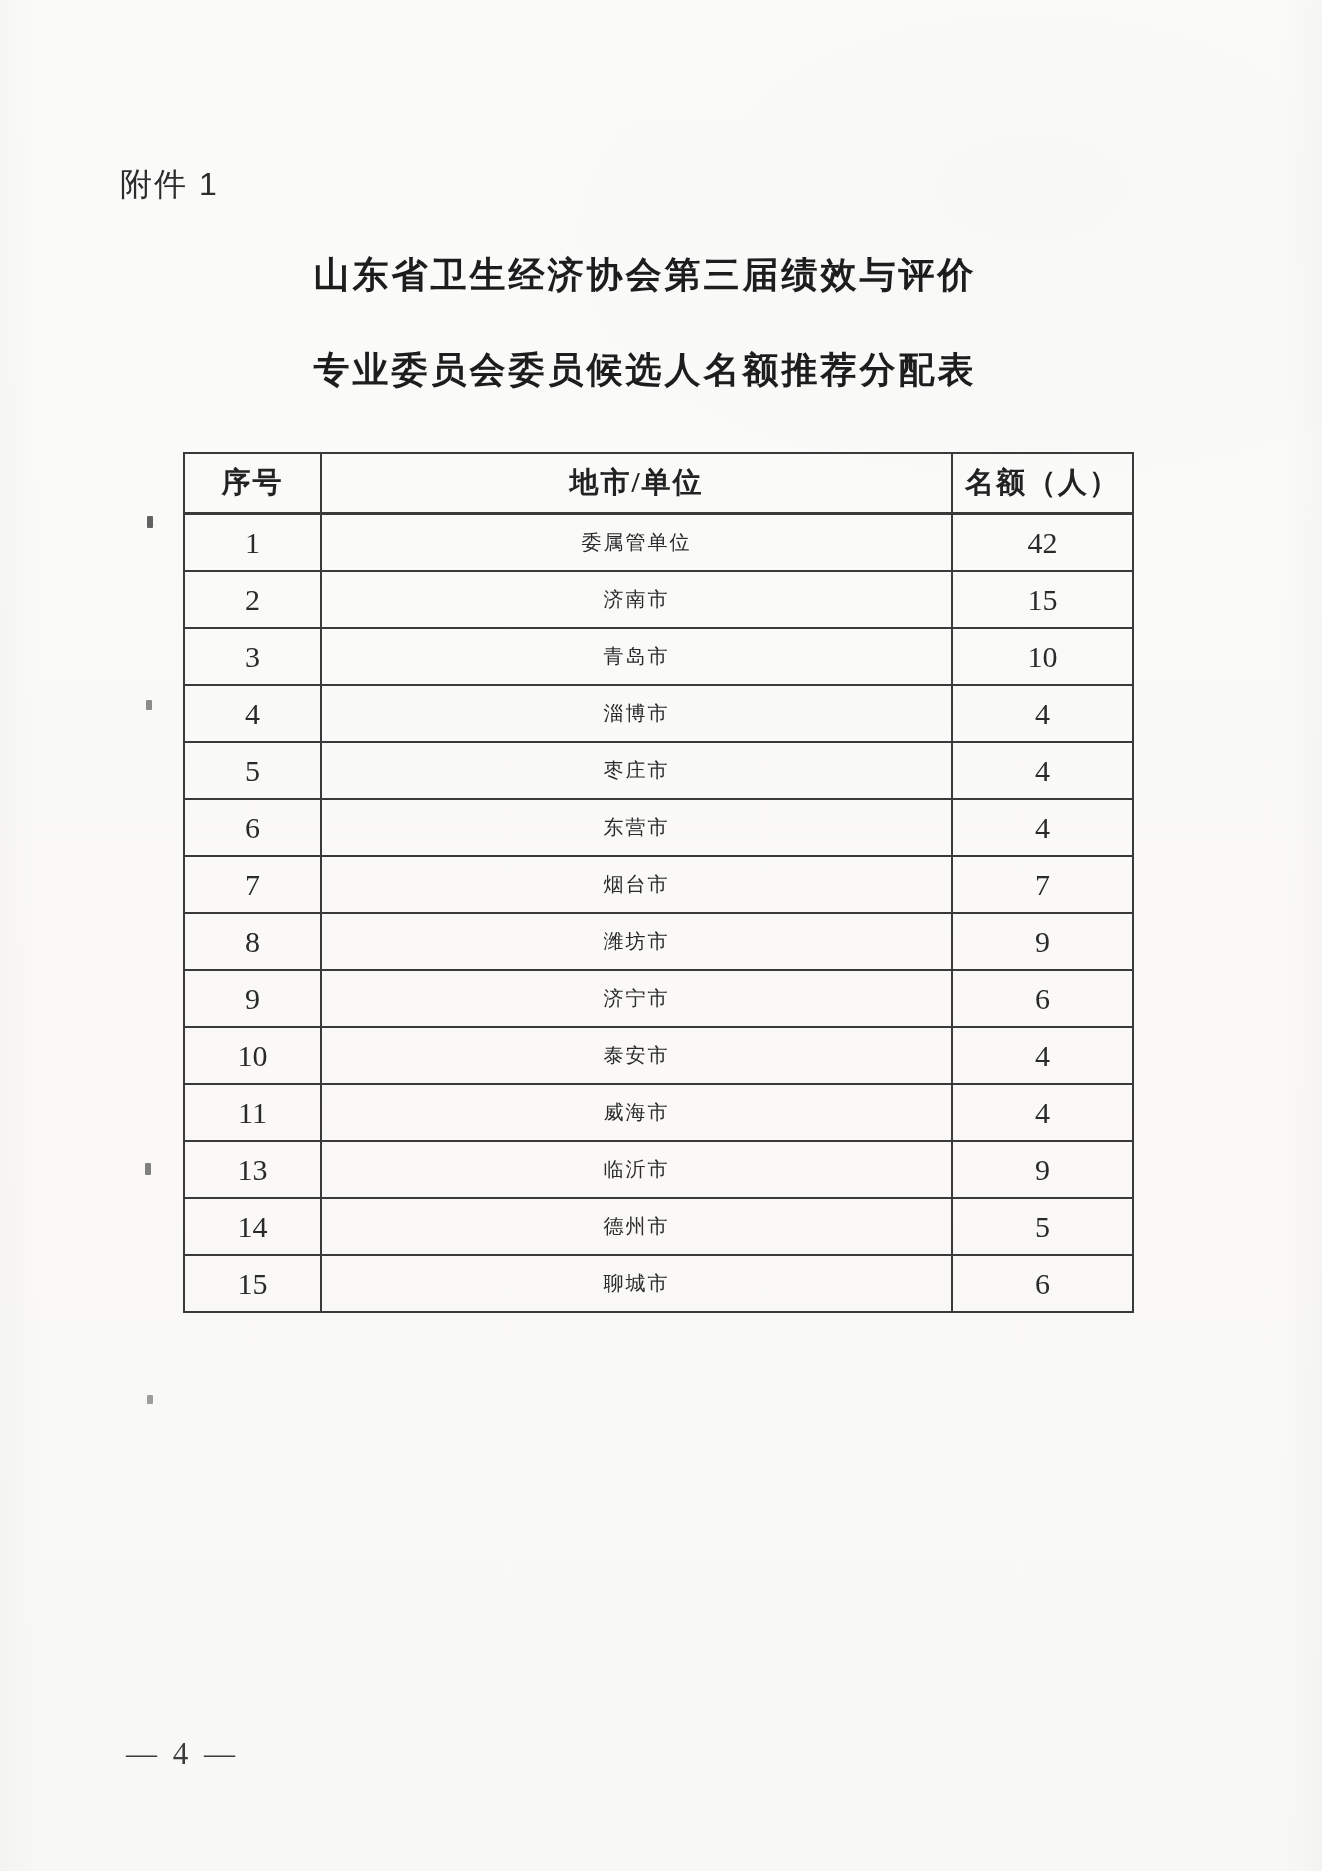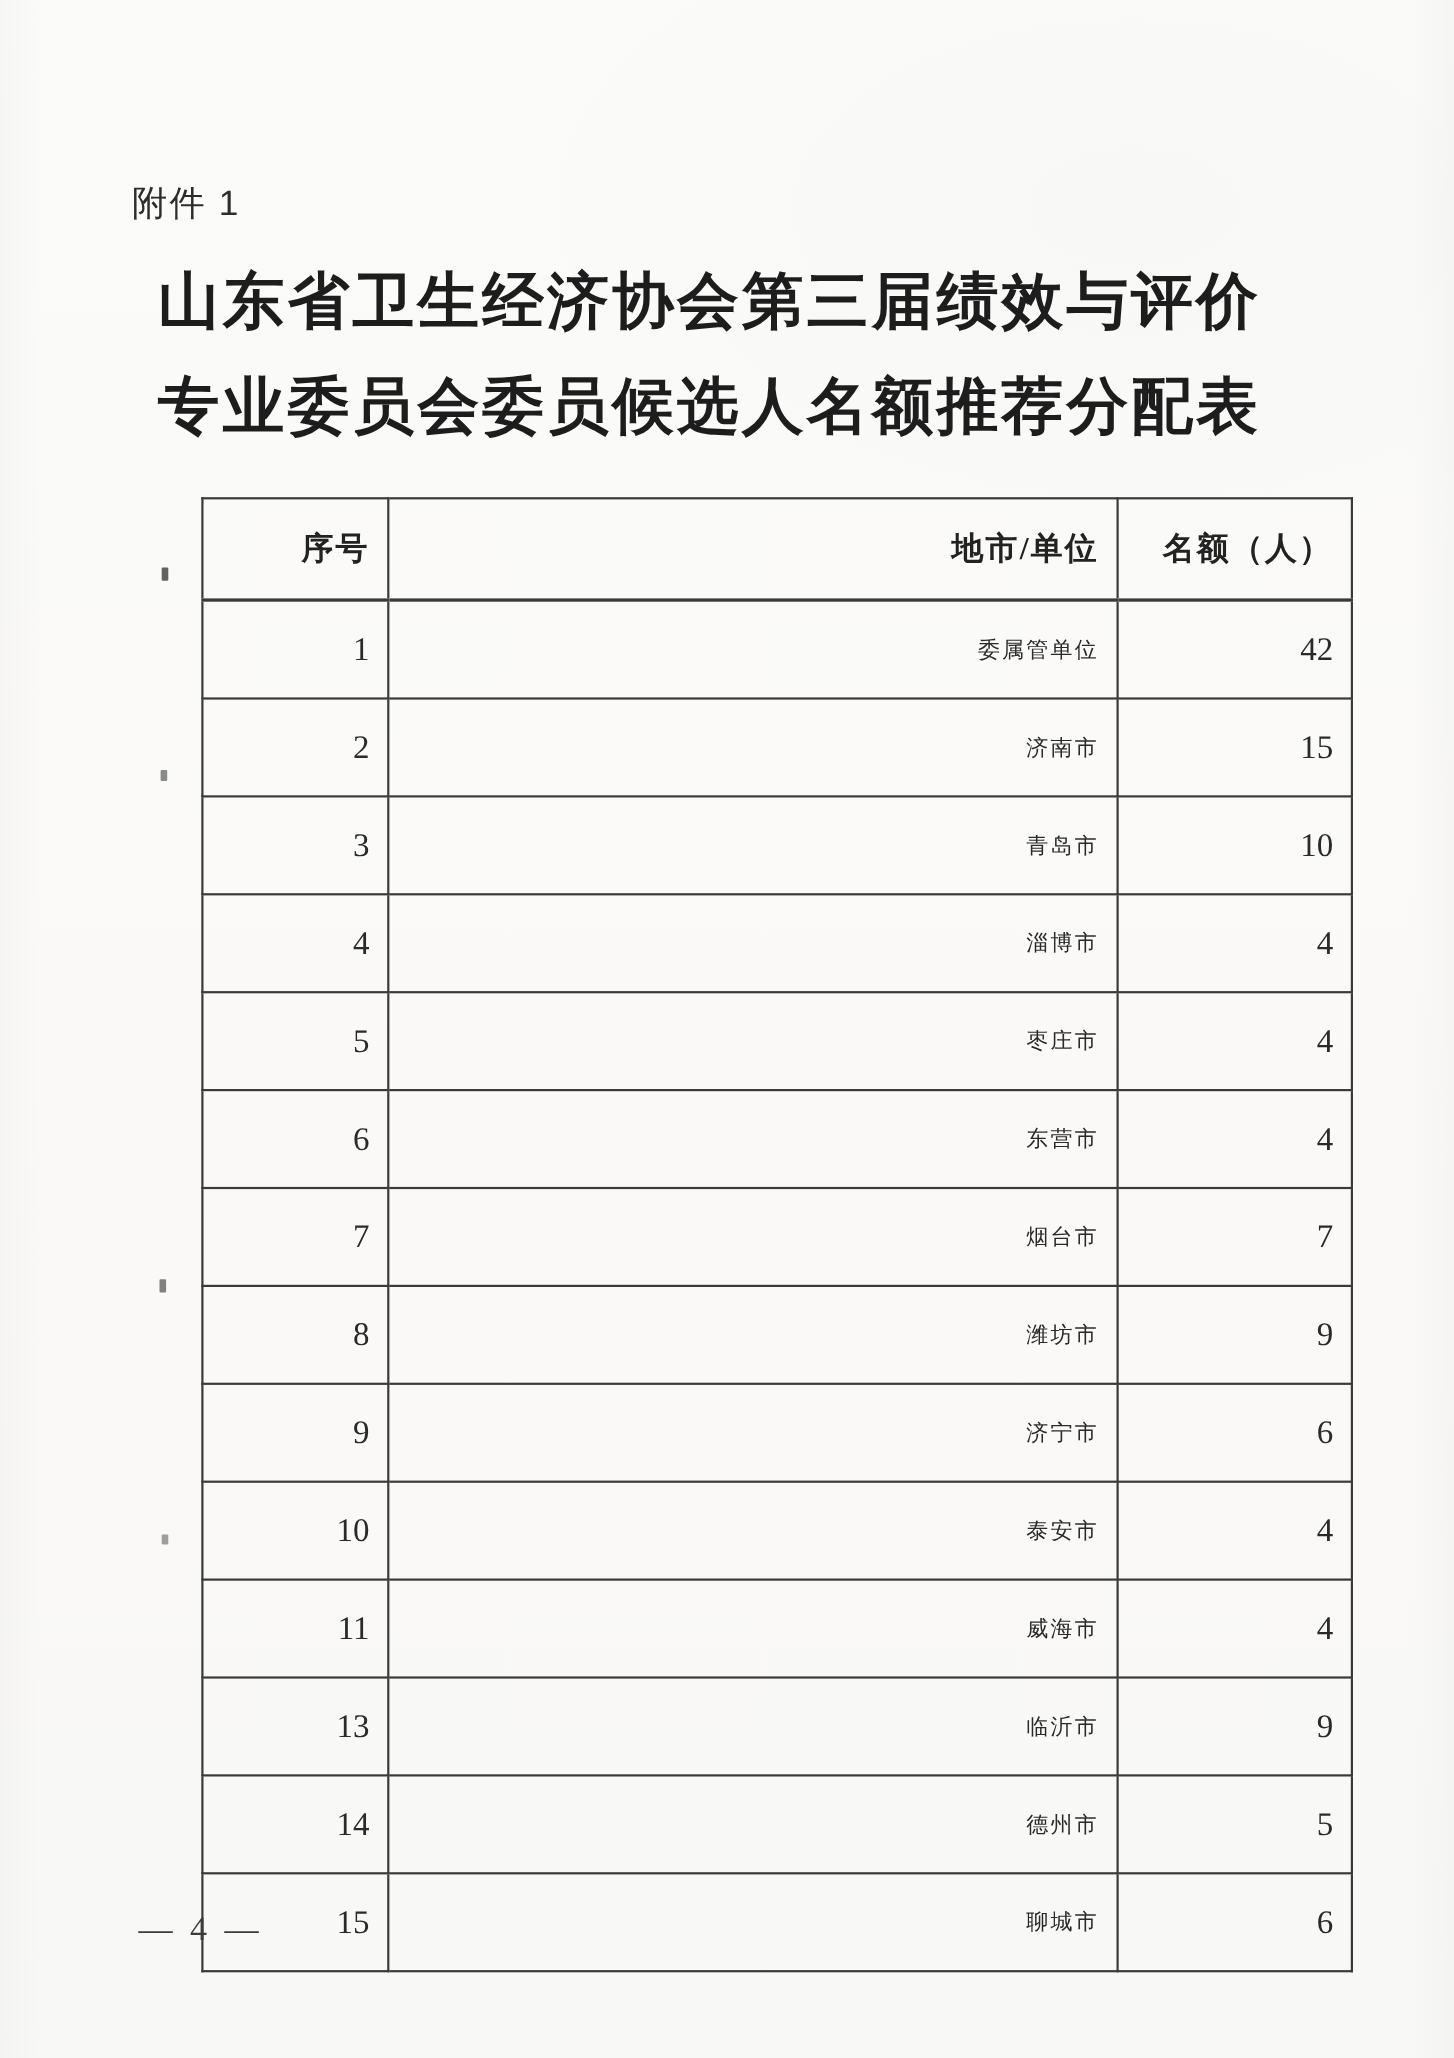--- a/index.html
+++ b/index.html
@@ -34,43 +34,43 @@
   
   .title-block {
     position: absolute;
     left: 0;
     top: 228px;
     width: 1290px;
     text-align: center;
   }
   .title-line {
     font-family: "Liberation Serif", "DejaVu Serif", serif;
-    font-size: 56px;
+    font-size: 36px;
     font-weight: bold;
     letter-spacing: 3px;
     line-height: 95px;
     color: #1d1d1d;
   }
 
   
   .quota-table {
     position: absolute;
     left: 183px;
     top: 452px;
     width: 947px;
     border-collapse: collapse;
     table-layout: fixed;
     background: transparent;
   }
   .quota-table th,
   .quota-table td {
     border: 2px solid #3a3a3a;
-    text-align: right;
+    text-align: center;
     vertical-align: middle;
-    padding: 16px;
+    padding: 0;
   }
   .quota-table th {
     height: 58px;
     font-size: 29px;
     font-weight: bold;
     letter-spacing: 2px;
     color: #222;
     border-bottom-width: 3px;
   }
   .quota-table td {

